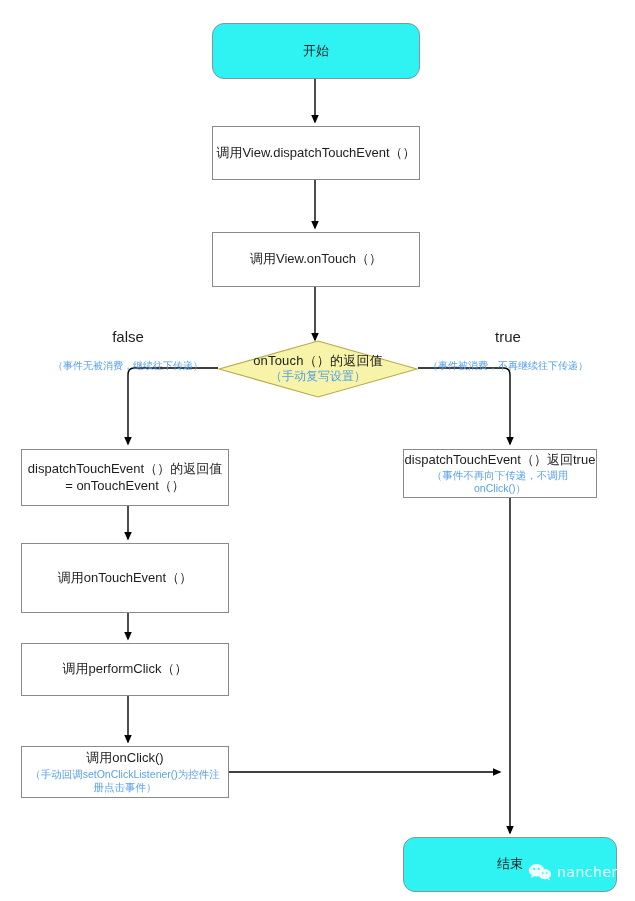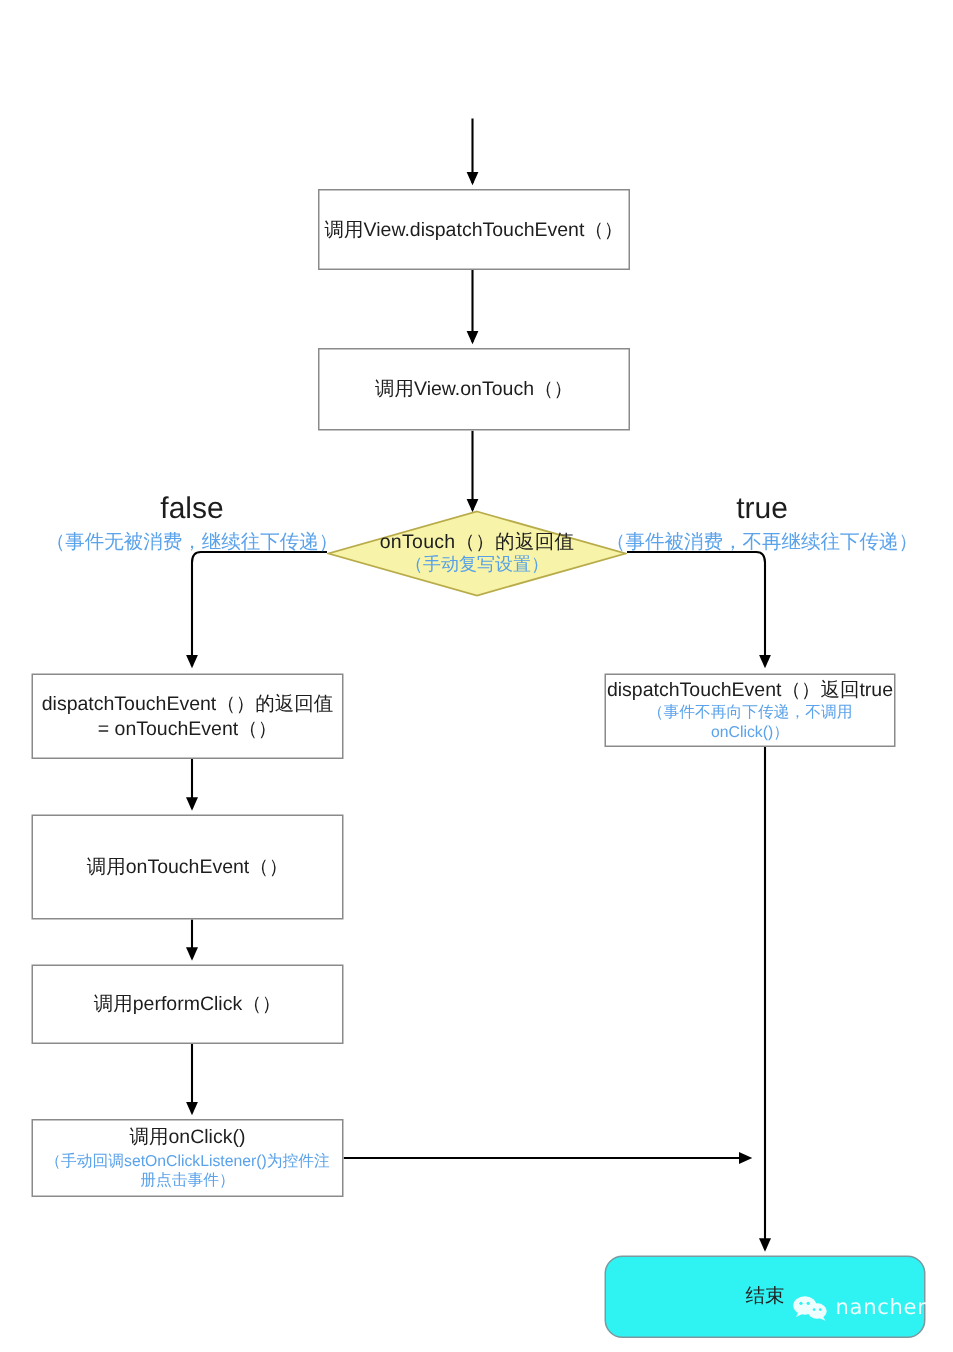--- a/index.html
+++ b/index.html
@@ -78,27 +78,27 @@
     color: #55a0e8;
     font-size: 12px;
     line-height: 1.3;
   }
   .branch-label {
     position: absolute;
     text-align: center;
     white-space: nowrap;
   }
   .branch-main {
-    font-size: 20px;
+    font-size: 15px;
     color: #1d1d1d;
   }
   .branch-sub {
-    font-size: 13px;
+    font-size: 10px;
     color: #5aa2ea;
-    margin-top: 1px;
+    margin-top: 14px;
   }
   .node-main {
     font-size: 13px;
   }
   .node-sub {
     font-size: 10.5px;
     color: #5aa2ea;
     margin-top: 1px;
     padding: 0 3px;
   }
@@ -144,20 +144,23 @@
 
     <path d="M128,596 L128,639" stroke="#000" stroke-width="1.4" fill="none" marker-end="url(#arrow)"></path>
 
     <path d="M128,696 L128,742" stroke="#000" stroke-width="1.4" fill="none" marker-end="url(#arrow)"></path>
 
     <path d="M229,772 L500,772" stroke="#000" stroke-width="1.4" fill="none" marker-end="url(#arrow)"></path>
 
     <path d="M510,498 L510,833" stroke="#000" stroke-width="1.4" fill="none" marker-end="url(#arrow)"></path>
   </svg>
 
+  <div class="node terminal" style="left:212px; top:23px; width:208px; height:56px;">
+    <div class="node-main">开始</div>
+  </div>
 
   <div class="node process" style="left:212px; top:126px; width:208px; height:54px;">
     <div class="node-main">调用View.dispatchTouchEvent（）</div>
   </div>
 
   <div class="node process" style="left:212px; top:232px; width:208px; height:55px;">
     <div class="node-main">调用View.onTouch（）</div>
   </div>
 
   <div class="decision-wrap" style="left:218px; top:340px; width:200px; height:58px;">

